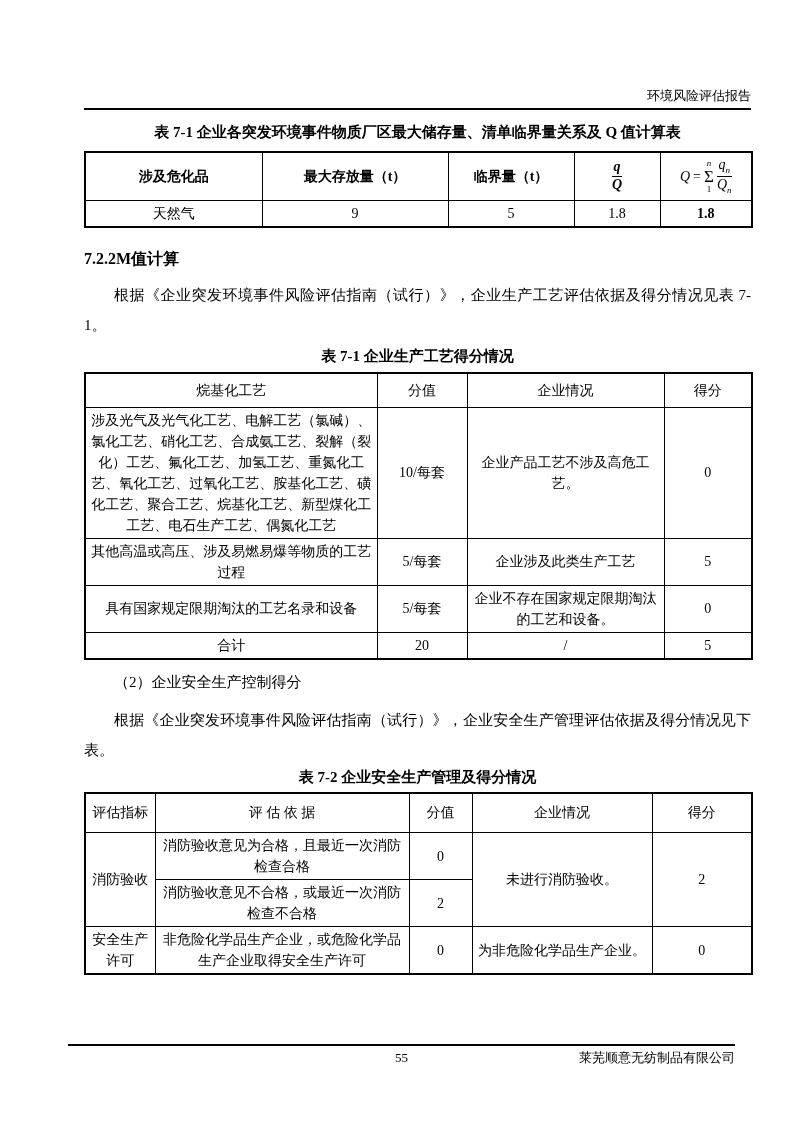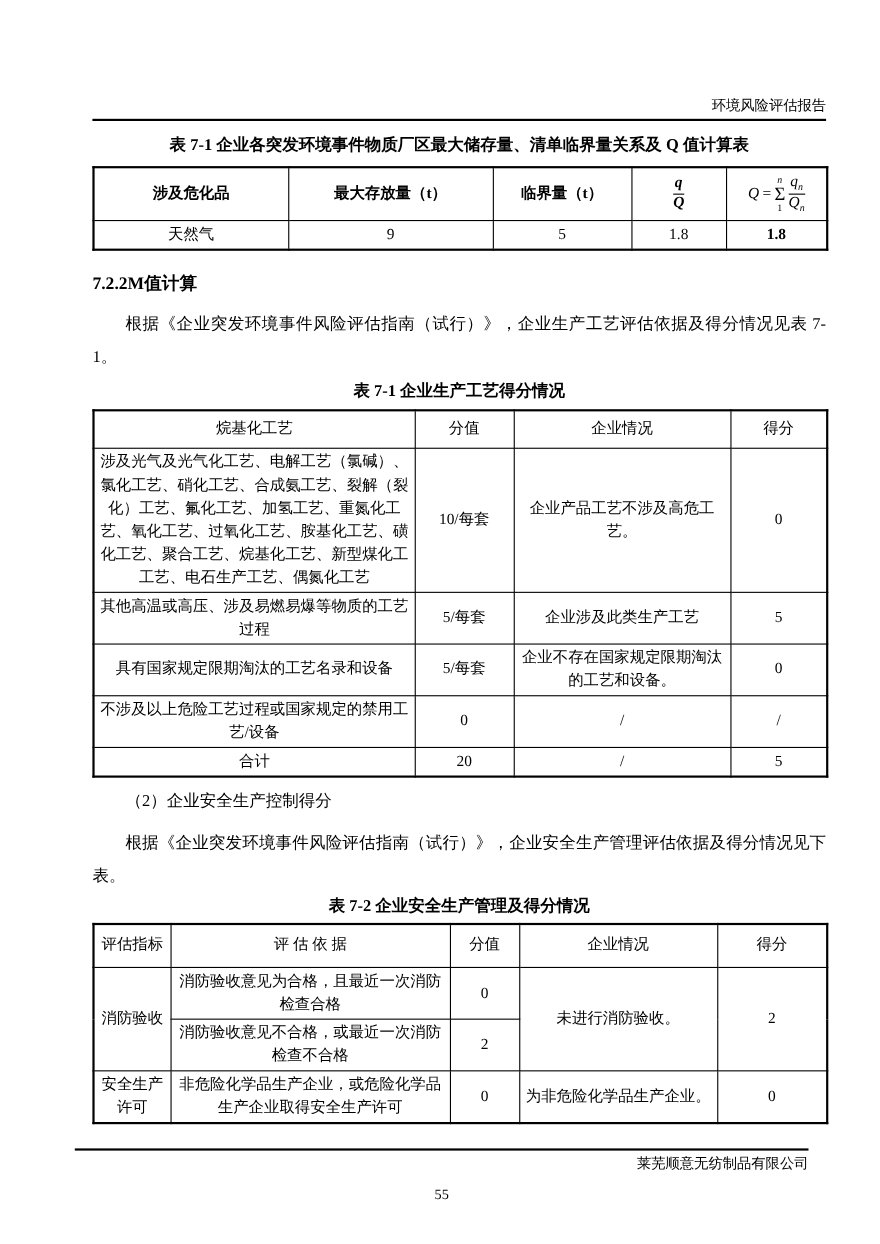--- a/index.html
+++ b/index.html
@@ -54,21 +54,21 @@
 
   .t3-title { margin-top: 2px; }
   .t3 { margin-top: 4px; }
   .t3 .hrow td { height: 40px; }
   .t3 .r0 td { height: 42px; }
   .t3 .r1 td { height: 42px; }
   .t3 .r2 td { height: 44px; }
 
   .doc-footer { position: absolute; left: 68px; width: 667px; top: 1044px;
                 border-top: 2px solid #000; padding-top: 3px; font-size: 13px; line-height: 17px; }
-  .doc-footer .pagenum { text-align: center; margin-top: 28px; }
+  .doc-footer .pagenum { text-align: center; }
   .doc-footer .company { position: absolute; right: 0; top: 3px; }
 </style>
 </head>
 <body>
 
 <div class="page">
 
   <div class="doc-header">
     <span>环境风险评估报告</span>
   </div>
@@ -151,26 +151,20 @@
         <td>5/每套</td>
         <td>企业涉及此类生产工艺</td>
         <td>5</td>
       </tr>
       <tr class="r2">
         <td>具有国家规定限期淘汰的工艺名录和设备</td>
         <td>5/每套</td>
         <td>企业不存在国家规定限期淘汰的工艺和设备。</td>
         <td>0</td>
       </tr>
-      <tr class="r3">
-        <td>不涉及以上危险工艺过程或国家规定的禁用工艺/设备</td>
-        <td>0</td>
-        <td>/</td>
-        <td>/</td>
-      </tr>
       <tr class="r4">
         <td>合计</td>
         <td>20</td>
         <td>/</td>
         <td>5</td>
       </tr>
     </tbody>
   </table>
 
   <div class="para" style="margin-top:11px">（2）企业安全生产控制得分</div>

